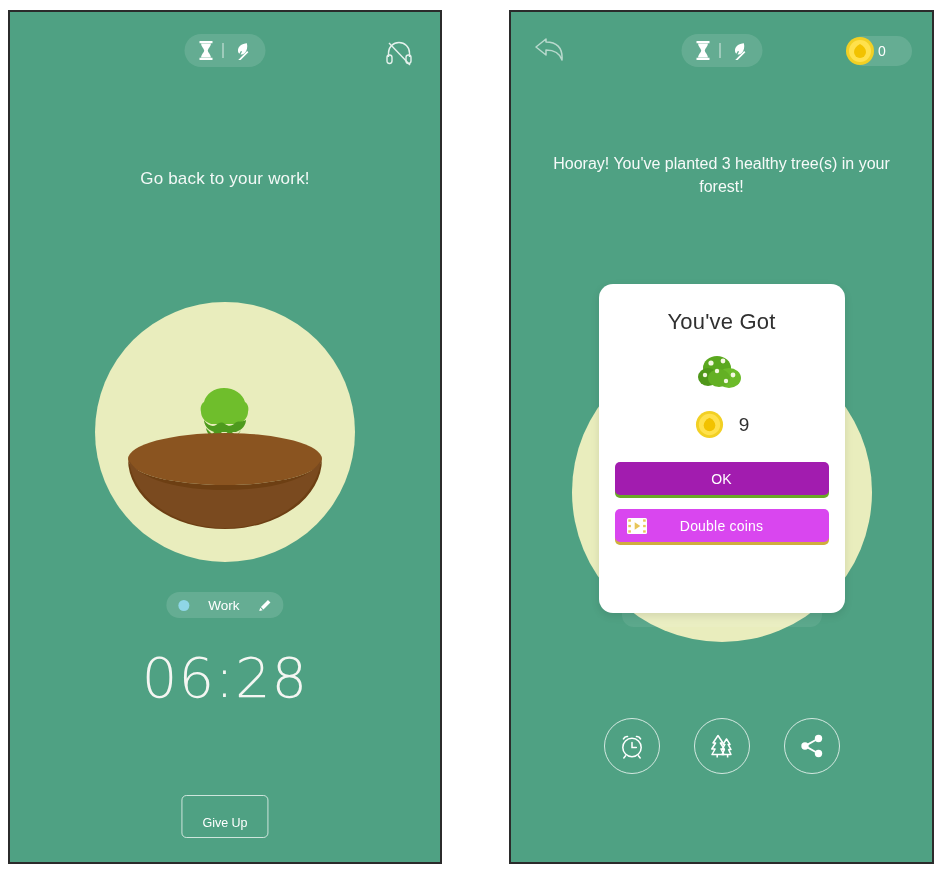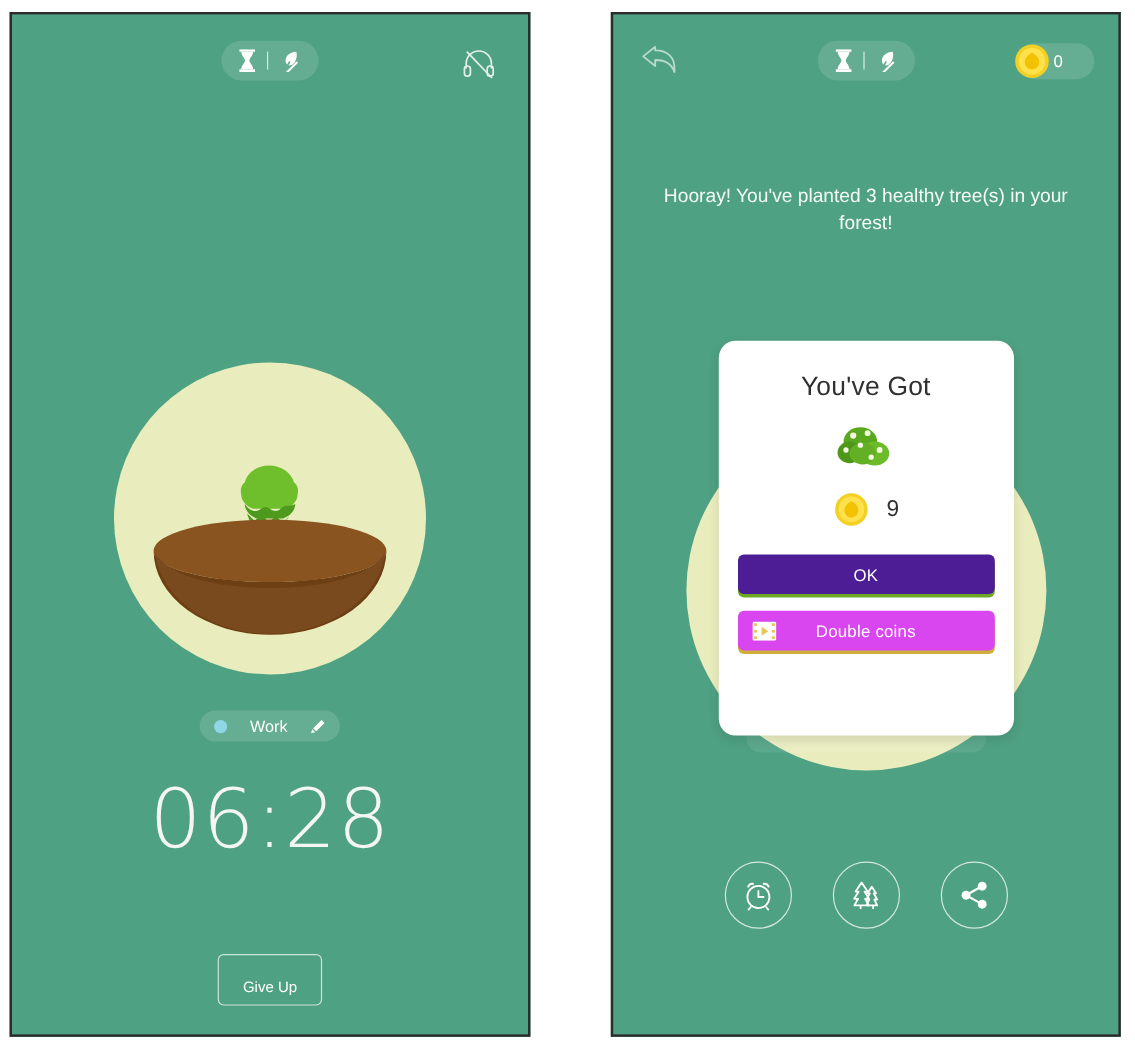--- a/index.html
+++ b/index.html
@@ -84,21 +84,21 @@
   }
   .tag-dot {
     width: 11px; height: 11px; border-radius: 50%;
     background: #8fd6e6;
   }
   .tag-label { color: #ffffff; font-size: 13.5px; }
   .timer {
     position: absolute; left: 0; right: 0; top: 638px;
     text-align: center;
     color: #f4f6f2;
-    font-size: 68px;
+    font-size: 56px;
     font-weight: 300;
     font-family: "DejaVu Sans", sans-serif;
     letter-spacing: 1px;
     line-height: 1;
   }
   .giveup-btn {
     position: absolute; left: 50%; top: 783px; transform: translateX(-50%);
     border: 1.5px solid rgba(255,255,255,0.72);
     border-radius: 5px;
     color: #ffffff;
@@ -153,21 +153,21 @@
   .btn-col { margin-top: 22px; padding: 0 16px; }
   .big-btn {
     position: relative;
     display: flex; align-items: center; justify-content: center;
     width: 100%; height: 33px;
     border-radius: 5px;
     color: #ffffff; font-size: 14px;
     cursor: pointer; border: 0;
     letter-spacing: .2px;
   }
-  .btn-ok { background: #4c1d95; box-shadow: 0 3px 0 #6aa826; }
+  .btn-ok { background: #a21caf; box-shadow: 0 3px 0 #6aa826; }
   .btn-double {
     background: #d946ef; box-shadow: 0 3px 0 #cfae3d;
     margin-top: 14px;
   }
   .film-ico { position: absolute; left: 12px; top: 50%; transform: translateY(-50%); }
 
   
   .actions {
     position: absolute; left: 0; right: 0; top: 706px;
     display: flex; justify-content: center; gap: 34px;
@@ -203,20 +203,21 @@
       <div class="headphone-btn">
         <svg width="30" height="30" viewBox="0 0 30 30">
           <path fill="none" stroke="#ffffff" stroke-width="1.4" d="M4.5 19V15a10.5 10.5 0 0 1 21 0v4"></path>
           <rect fill="none" stroke="#ffffff" stroke-width="1.4" x="3" y="17" width="5" height="8.5" rx="2.4"></rect>
           <rect fill="none" stroke="#ffffff" stroke-width="1.4" x="22" y="17" width="5" height="8.5" rx="2.4"></rect>
           <line stroke="#ffffff" stroke-width="1.4" x1="5" y1="5" x2="26" y2="27"></line>
         </svg>
       </div>
     </div>
 
+    <div class="hint-text">Go back to your work!</div>
 
     <div class="plant-scene">
       <svg width="264" height="264" viewBox="0 0 264 264">
         <circle cx="132" cy="132" r="130" fill="#e9edbd"></circle>
         <g>
           <path fill="#6fbe2c" d="M131 88c-10 0-18 6-20 14-3 2-4 6-3 10 0 5 4 10 10 12h27c6-2 10-7 10-12 1-4 0-8-3-10-2-8-11-14-21-14z"></path>
           <path fill="#4e9a1e" d="M111 120c0 5 4 10 10 12h22c6-2 10-7 10-12-5 3-8 0-11 3s-6 4-10 1-6-1-9 1-8 1-12-5z"></path>
           <path fill="#4e9a1e" d="M113 128l6 6 6-5 6 6 6-5 6 6 5-6c-2 4-6 8-11 9h-14c-5-1-9-5-10-11z"></path>
         </g>
         <ellipse cx="132" cy="159" rx="97" ry="26" fill="#8a5420"></ellipse>

